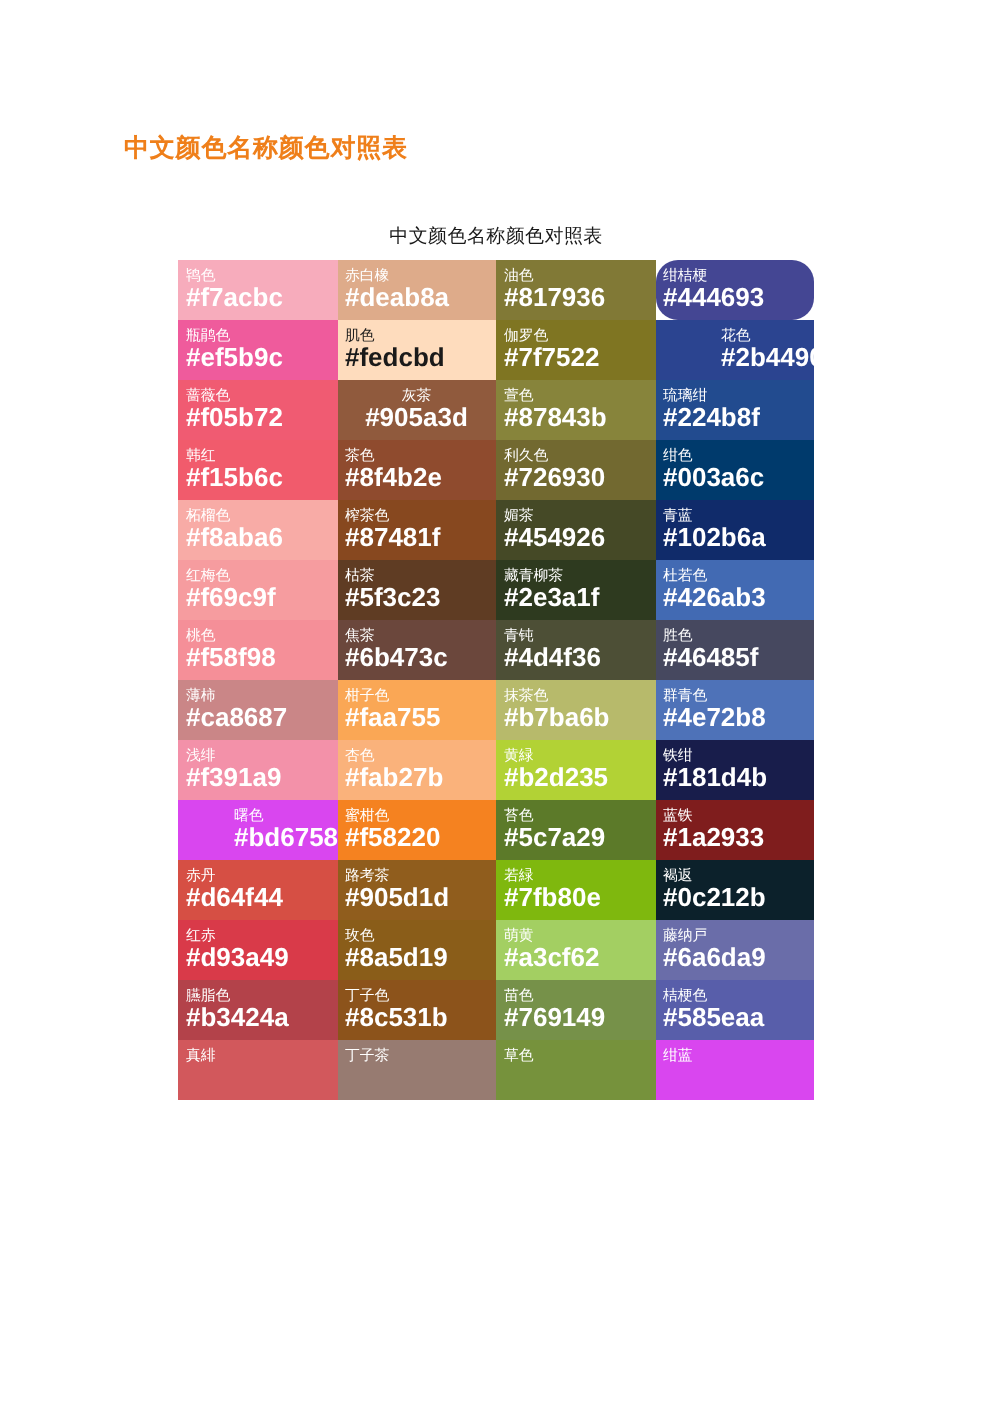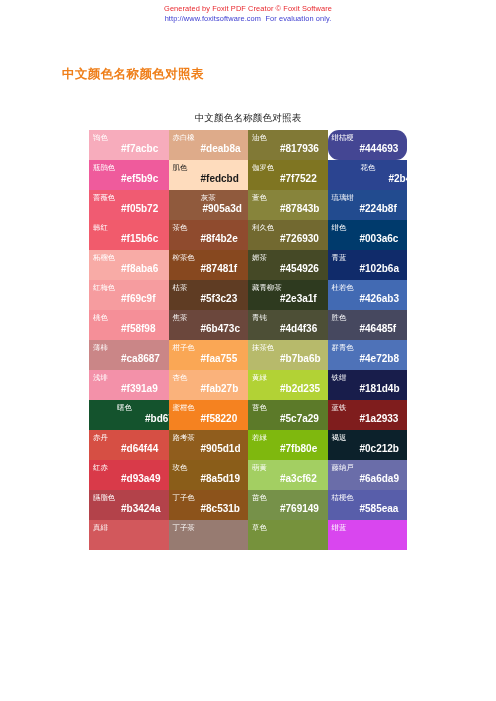--- a/index.html
+++ b/index.html
@@ -62,39 +62,34 @@
     overflow:hidden;
   }
   .cname{
     display:block;
     font-size:7.4px;
     line-height:11px;
     white-space:nowrap;
   }
   .chex{
     display:block;
-    font-size:10px;
+    font-size:13px;
     line-height:12px;
     font-weight:bold;
     white-space:nowrap;
-    margin-left:28px;
   }
   .light .cname,.light .chex{color:#ffffff;}
   .dark .cname,.dark .chex{color:#1a1a1a;}
   .clip{height:14px;}
 </style>
 </head>
 <body>
 
 <div class="page">
 
-  <div class="watermark">
-    <div class="line1">Generated by Foxit PDF Creator © Foxit Software</div>
-    <div class="line2"><span>http://www.foxitsoftware.com</span>&nbsp;&nbsp;<span class="eval">For evaluation only.</span></div>
-  </div>
 
   <div class="doc-title">中文颜色名称颜色对照表</div>
 
   <div class="table-caption">中文颜色名称颜色对照表</div>
 
   <table class="color-table">
     <tbody id="color-body">
         <tr>
           <td class="light" style="background: rgb(247, 172, 188);">
             <span class="cname">鸨色</span>
@@ -251,21 +246,21 @@
           <td class="light" style="background: rgb(178, 210, 53);">
             <span class="cname">黄緑</span>
             <span class="chex">#b2d235</span>
           </td>
           <td class="light" style="background: rgb(24, 29, 75);">
             <span class="cname">铁绀</span>
             <span class="chex">#181d4b</span>
           </td>
         </tr>
         <tr>
-          <td class="light" style="background: #14532d; padding-left: 28px;">
+          <td class="light" style="background: #d946ef; padding-left: 28px;">
             <span class="cname">曙色</span>
             <span class="chex">#bd6758</span>
           </td>
           <td class="light" style="background: rgb(245, 130, 32);">
             <span class="cname">蜜柑色</span>
             <span class="chex">#f58220</span>
           </td>
           <td class="light" style="background: rgb(92, 122, 41);">
             <span class="cname">苔色</span>
             <span class="chex">#5c7a29</span>

